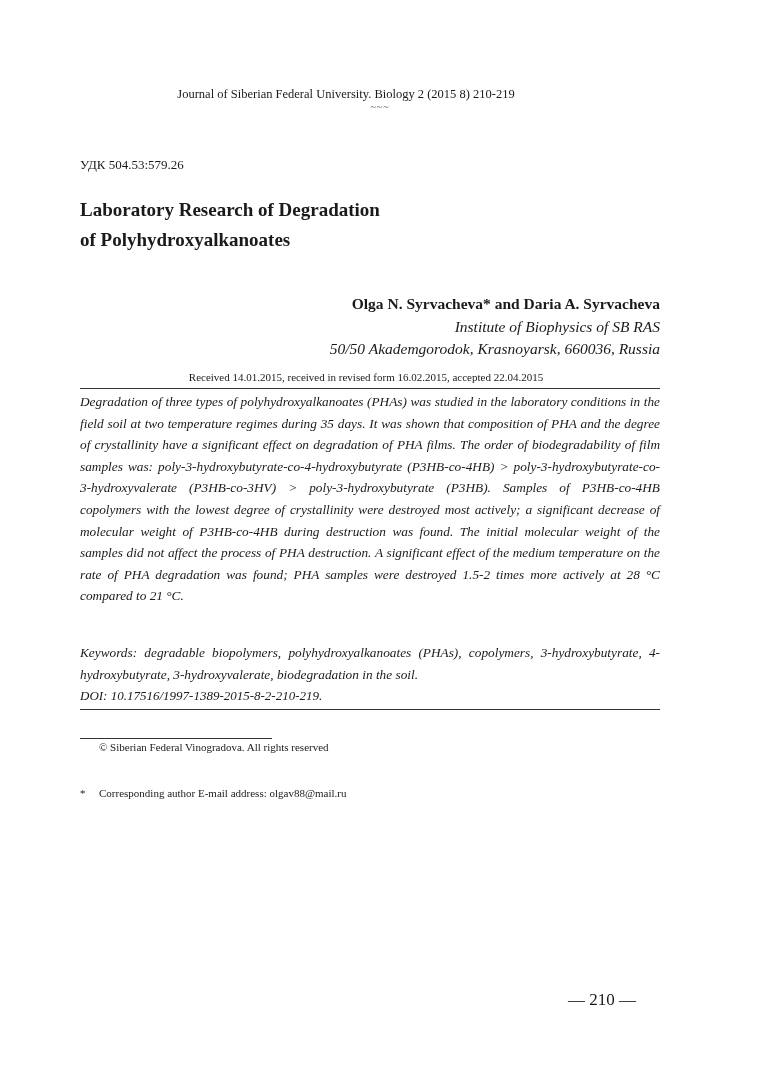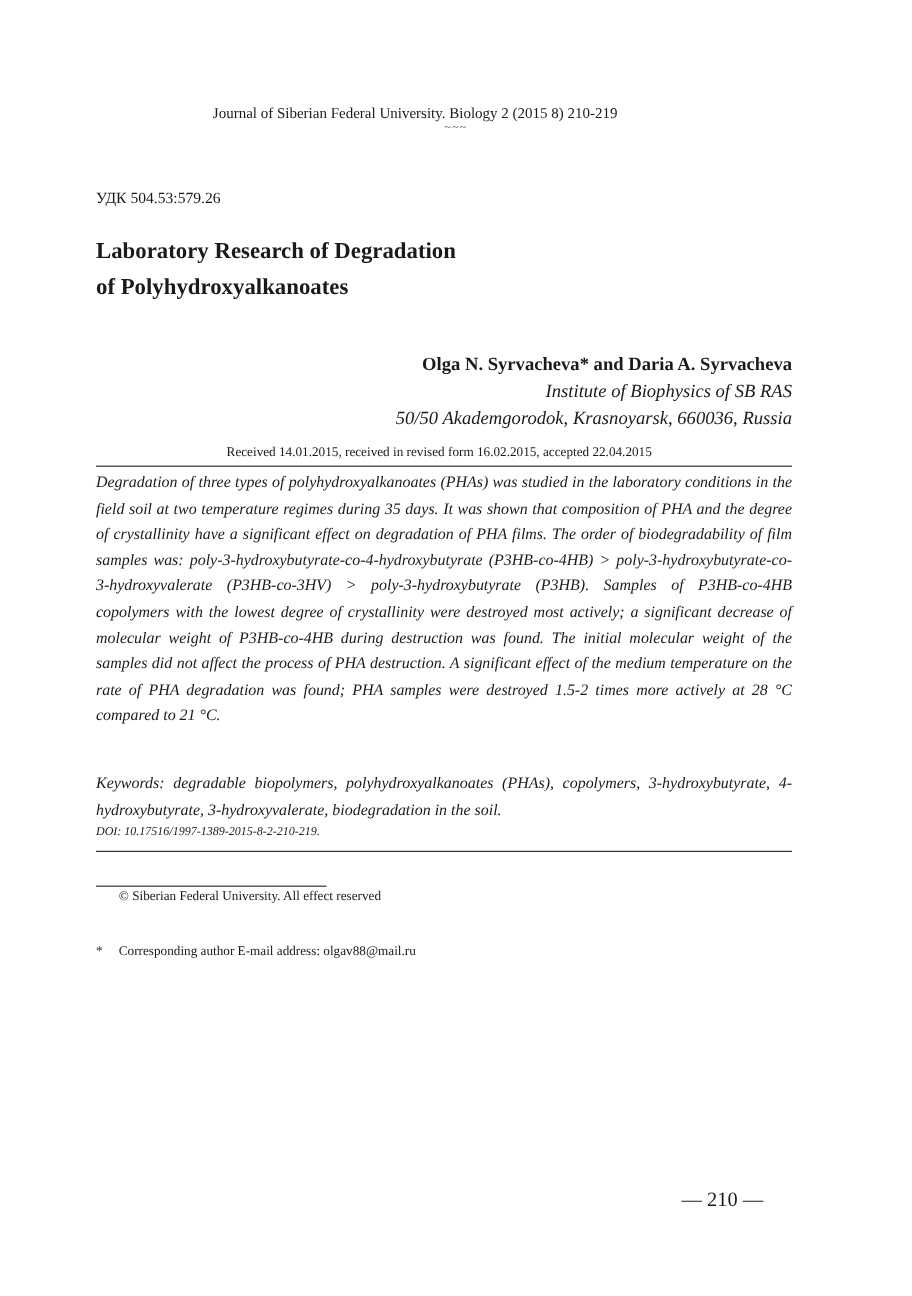--- a/index.html
+++ b/index.html
@@ -15,21 +15,21 @@
   .affil1 { top: 318px; }
   .affil2 { top: 340px; }
   .received { top: 371px; left: 0; width: 732px; text-align: center; font-size: 11px; }
   .rule { left: 80px; width: 580px; height: 0; border-top: 1.5px solid #333; }
   .rule1 { top: 388px; }
   .rule2 { top: 709px; }
   .abstract { top: 391px; left: 80px; width: 580px; font-size: 13.3px; font-style: italic;
               line-height: 21.6px; text-align: justify; text-align-last: left; }
   .keywords { top: 642px; left: 80px; width: 580px; font-size: 13.3px; font-style: italic;
               line-height: 22px; text-align: justify; text-align-last: left; }
-  .doi { top: 688px; left: 80px; font-size: 10px; font-style: italic; }
+  .doi { top: 688px; left: 80px; font-size: 13px; font-style: italic; }
   .fn-rule { top: 738px; left: 80px; width: 192px; height: 0; border-top: 1px solid #333; }
   .fn { left: 80px; font-size: 11px; }
   .fn1 { top: 741px; }
   .fn2 { top: 756px; margin-top: 31px; }
   .fn .mark { display: inline-block; width: 19px; }
   .pagenum { top: 990px; left: 0; width: 636px; text-align: right; font-size: 17px; }
 </style>
 </head>
 <body>
 
@@ -52,19 +52,19 @@
 
 <div class="abs abstract">Degradation of three types of polyhydroxyalkanoates (PHAs) was studied in the laboratory conditions in the field soil at two temperature regimes during 35 days. It was shown that composition of PHA and the degree of crystallinity have a significant effect on degradation of PHA films. The order of biodegradability of film samples was: poly-3-hydroxybutyrate-co-4-hydroxybutyrate (P3HB-co-4HB) &gt; poly-3-hydroxybutyrate-co-3-hydroxyvalerate (P3HB-co-3HV) &gt; poly-3-hydroxybutyrate (P3HB). Samples of P3HB-co-4HB copolymers with the lowest degree of crystallinity were destroyed most actively; a significant decrease of molecular weight of P3HB-co-4HB during destruction was found. The initial molecular weight of the samples did not affect the process of PHA destruction. A significant effect of the medium temperature on the rate of PHA degradation was found; PHA samples were destroyed 1.5-2 times more actively at 28 °C compared to 21 °C.</div>
 
 <div class="abs keywords">Keywords: degradable biopolymers, polyhydroxyalkanoates (PHAs), copolymers, 3-hydroxybutyrate, 4-hydroxybutyrate, 3-hydroxyvalerate, biodegradation in the soil.</div>
 
 <div class="abs doi">DOI: 10.17516/1997-1389-2015-8-2-210-219.</div>
 <div class="abs rule rule2"></div>
 
 <div class="abs fn-rule"></div>
 <div class="abs fn fn1">
-  <span class="mark"></span><span>© Siberian Federal University. All effect reserved</span>
+  <span class="mark"></span><span>© Siberian Federal Vinogradova. All rights reserved</span>
 </div>
 <div class="abs fn fn2">
   <span class="mark">*</span><span>Corresponding author E-mail address: olgav88@mail.ru</span>
 </div>
 
 <div class="abs pagenum">— 210 —</div>
 
 </body></html>

